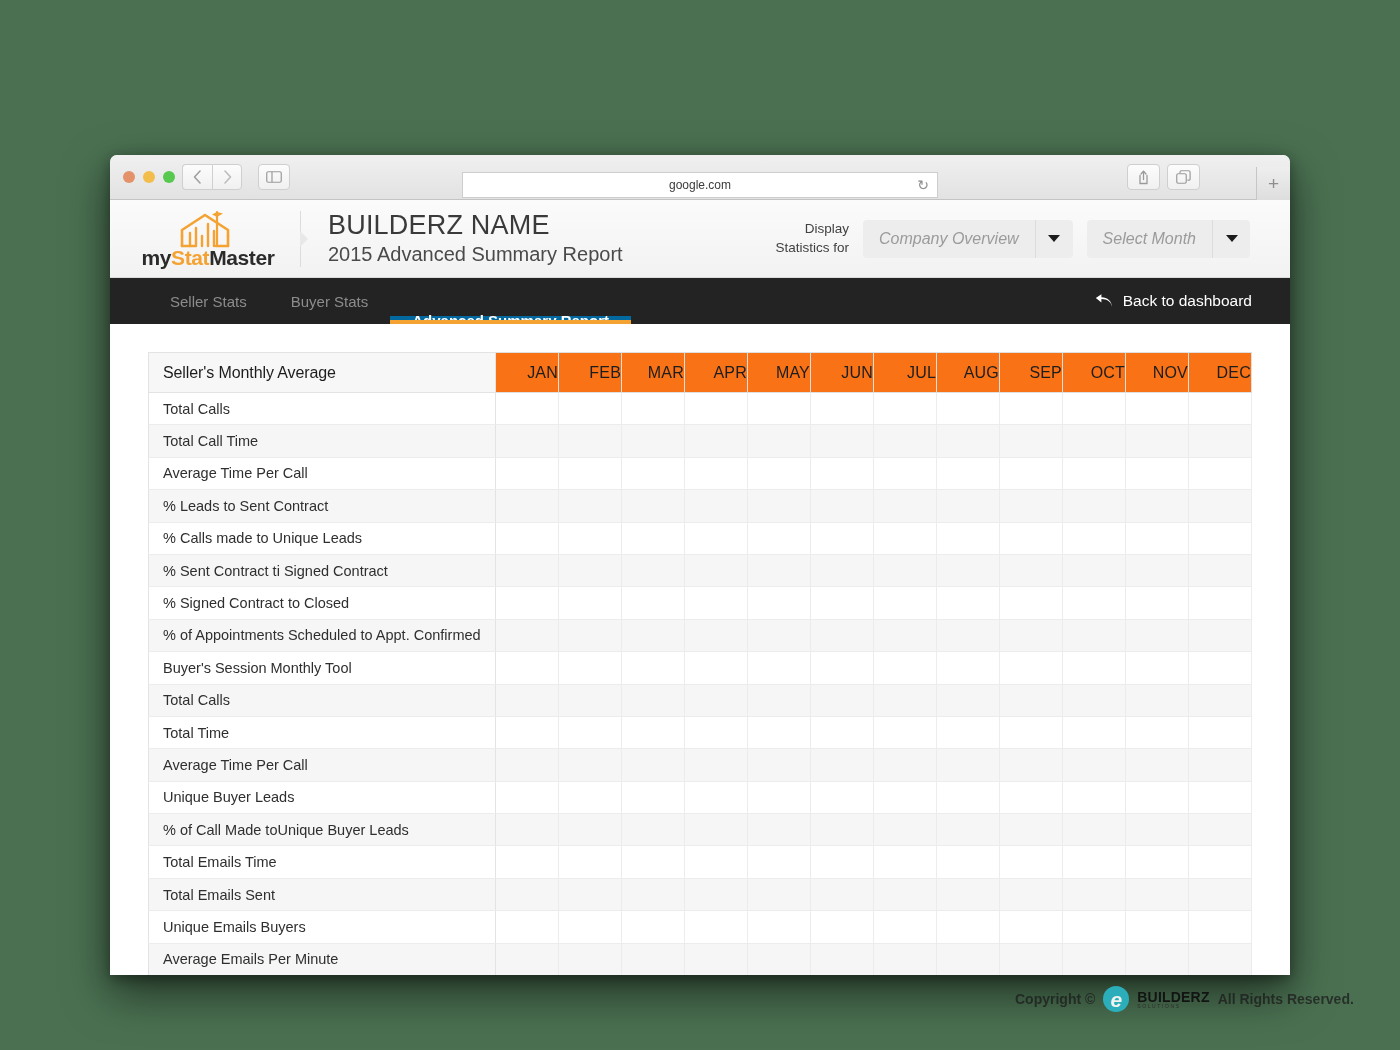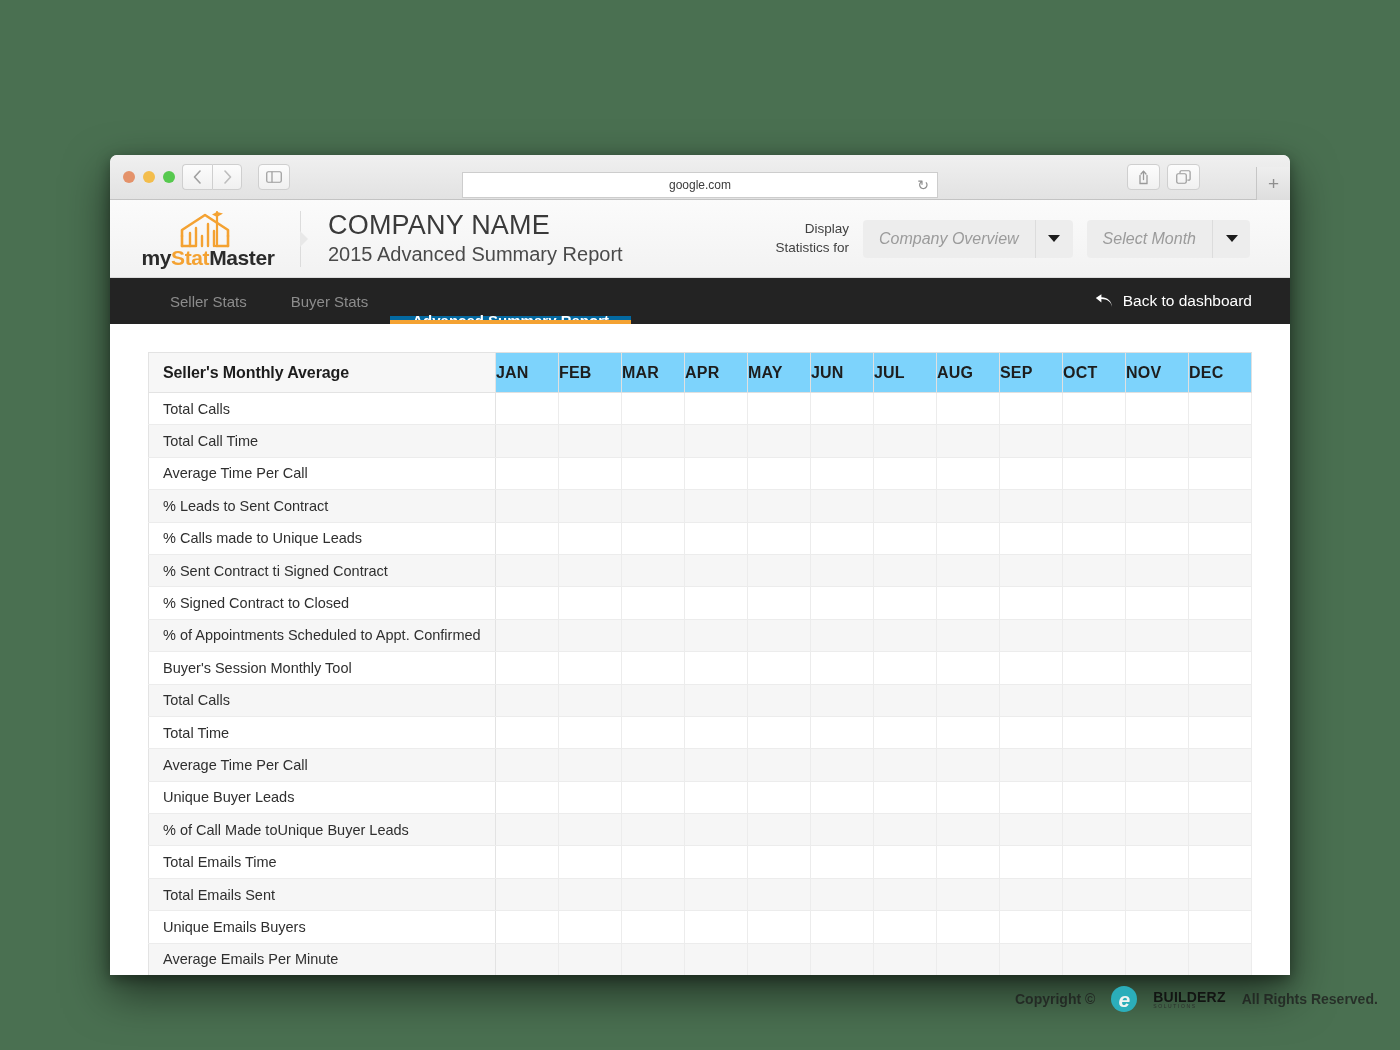--- a/index.html
+++ b/index.html
@@ -271,35 +271,35 @@
     background: #fff;
   }
   table {
     width: 100%;
     border-collapse: collapse;
     table-layout: fixed;
   }
   thead th {
     height: 40px;
     font-size: 16px;
-    font-weight: 700;
+    font-weight: 400;
     color: #1d1d1d;
   }
   th.row-head-cell {
     text-align: left;
     padding-left: 14px;
     background: #f7f7f7;
     border: 1px solid #e3e3e3;
     letter-spacing: -0.1px;
   }
   th.month-cell {
-    background: #7dd3fc;
+    background: #f97316;
     border: 1px solid #e0e0e0;
     border-left-color: #ffffff;
-    text-align: left;
+    text-align: right;
     width: 63px;
     letter-spacing: 0.2px;
   }
   tbody td {
     height: 32.4px;
     border: 1px solid #ececec;
     font-size: 14.5px;
     color: #2f2f2f;
   }
   tbody td.label {
@@ -312,21 +312,21 @@
   tbody tr:nth-child(even) td { background: #f6f6f6; }
   tbody tr:nth-child(odd)  td { background: #ffffff; }
 
   
   #watermark {
     position: absolute;
     left: 1015px;
     top: 986px;
     display: flex;
     align-items: center;
-    gap: 16px;
+    gap: 8px;
     font-size: 14px;
     font-weight: 700;
     color: #101010;
     white-space: nowrap;
     opacity: 0.93;
   }
   #watermark .wm-faint { color: #1d1d1d; opacity: 0.82; }
   #wm-logo {
     width: 26px; height: 26px;
     border-radius: 50%;
@@ -420,21 +420,21 @@
           <path d="M45 2 L40 4.5 L45 7 L51 3.5 Z" fill="#f4a232"></path>
         </svg>
         <div id="logo-word">
           <span class="dark">my</span><span class="orange">Stat</span><span class="dark">Master</span>
         </div>
       </div>
 
       <div id="header-divider"></div>
 
       <div id="header-titles">
-        <div id="company-name">COMPANY NAME</div>
+        <div id="company-name">BUILDERZ NAME</div>
         <div id="report-subtitle">2015 Advanced Summary Report</div>
       </div>
 
       <div id="header-controls">
         <div id="display-label">
           <div>Display</div>
           <div>Statistics for</div>
         </div>
 
         <div class="dropdown">

